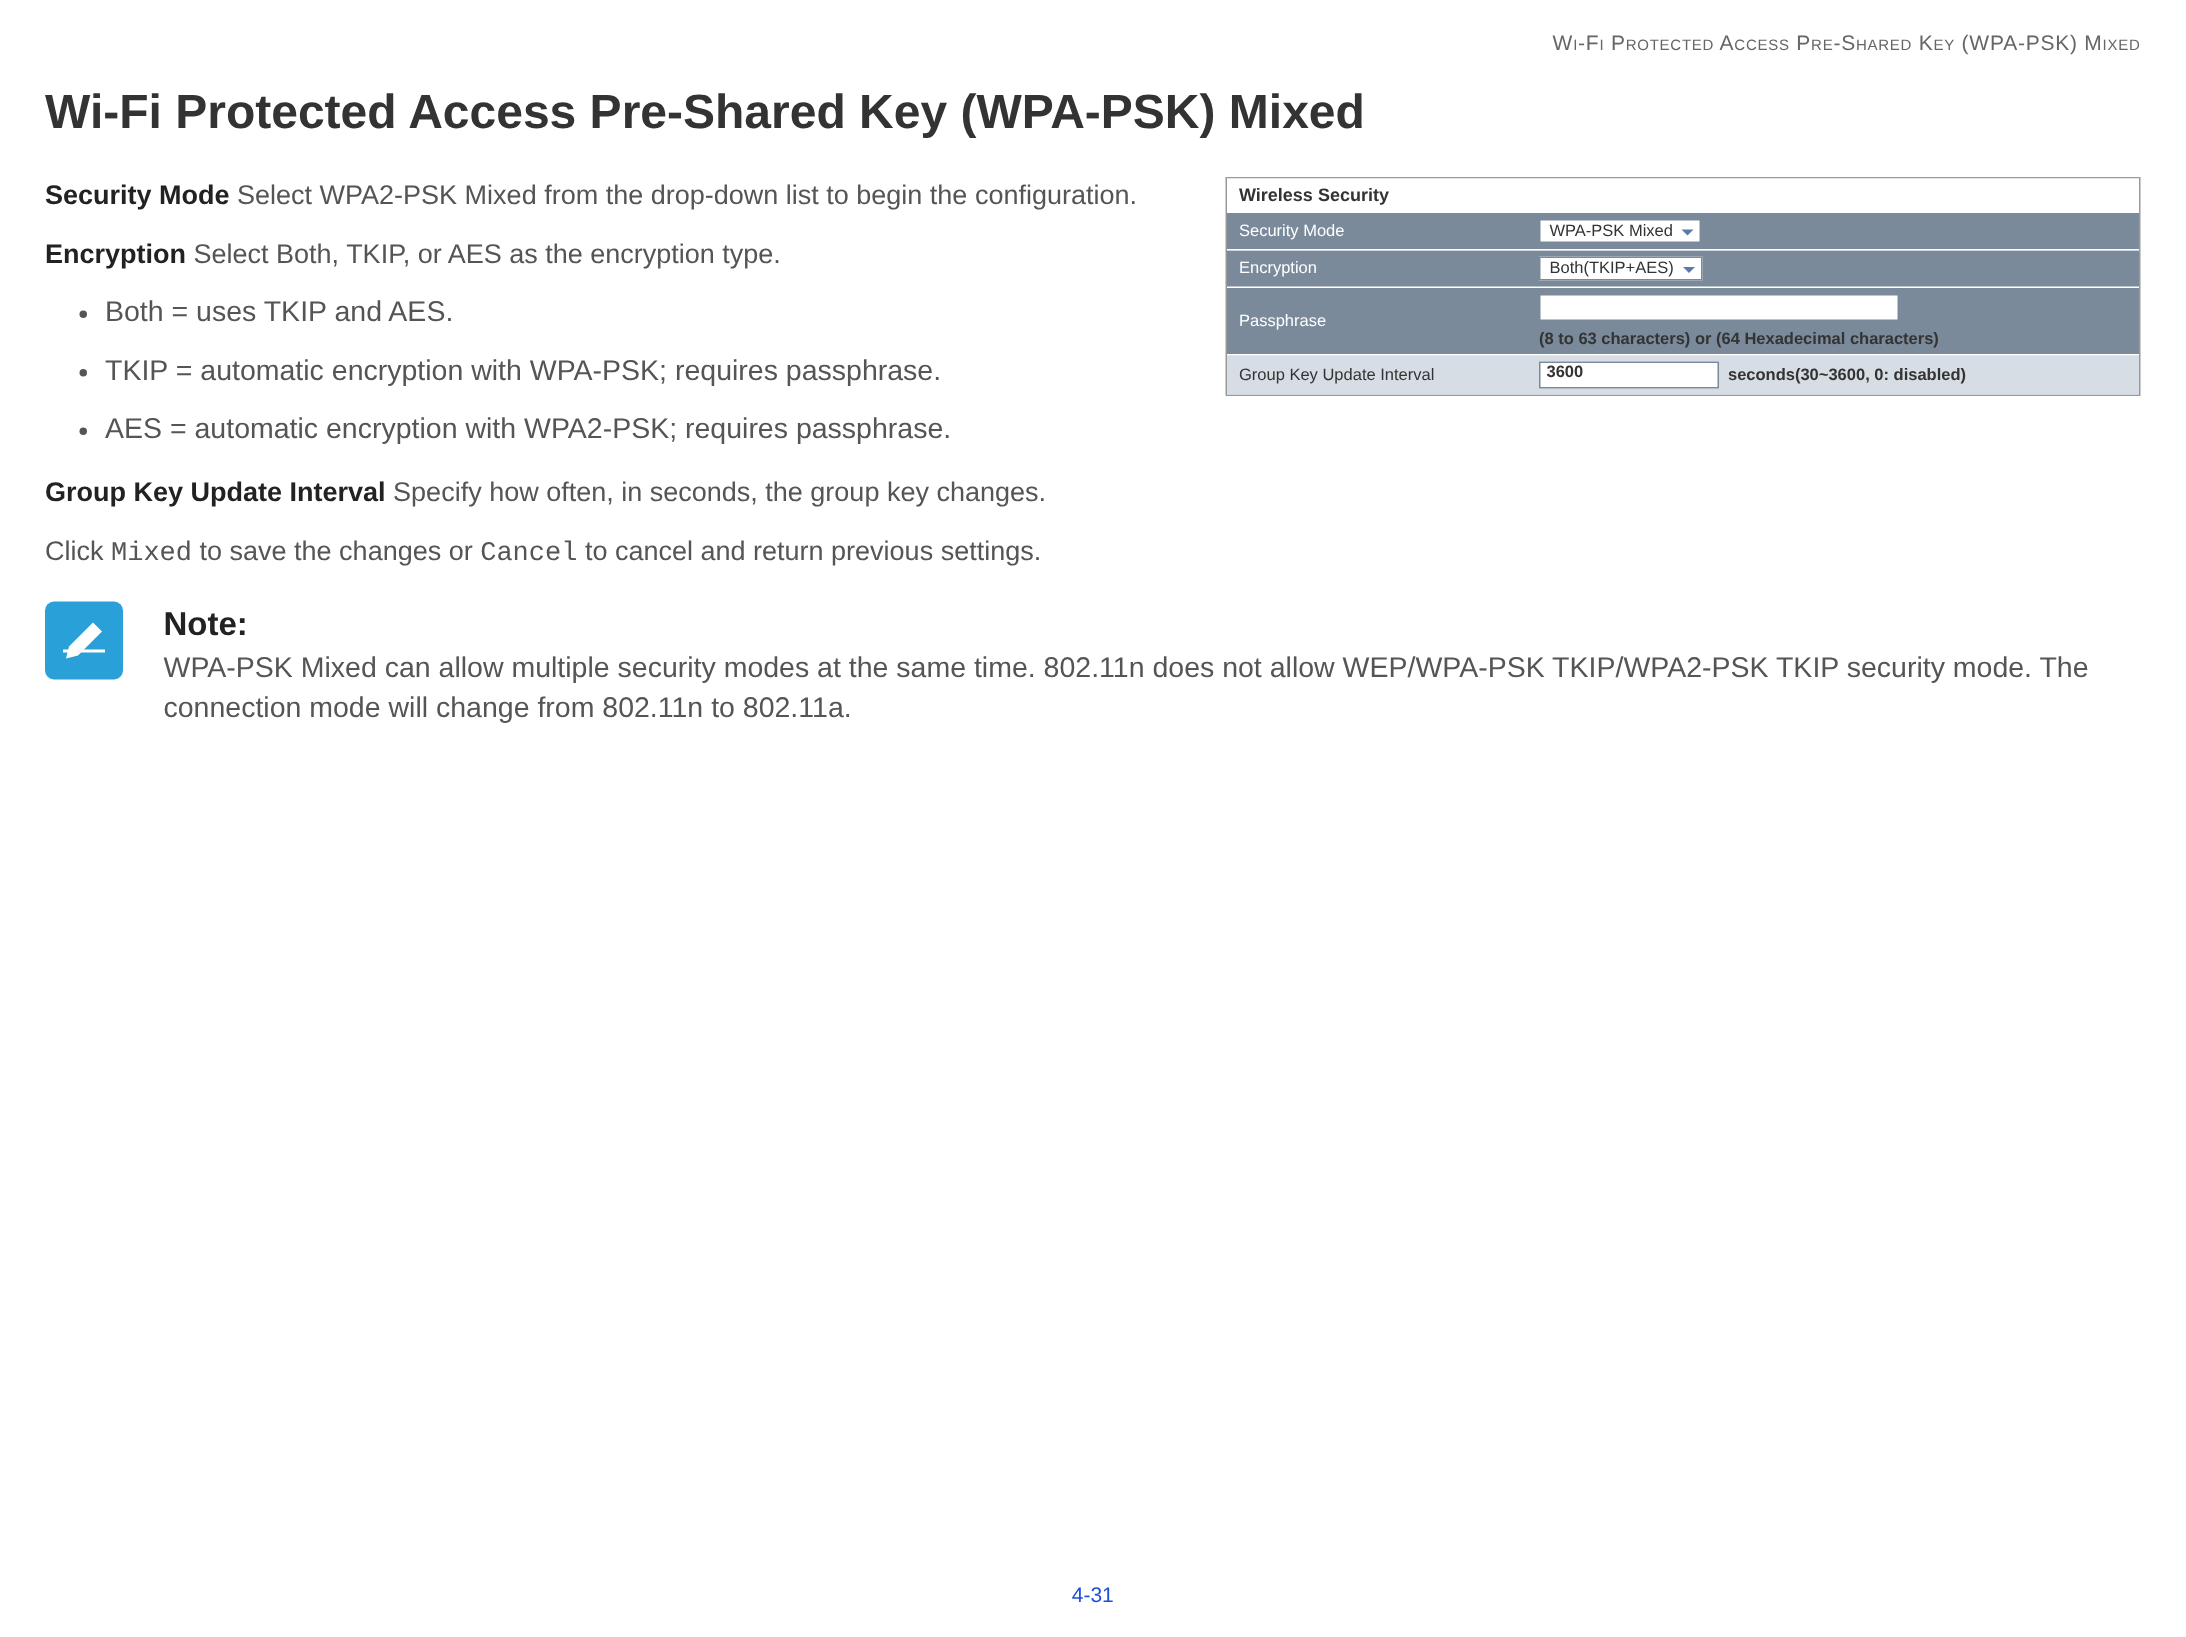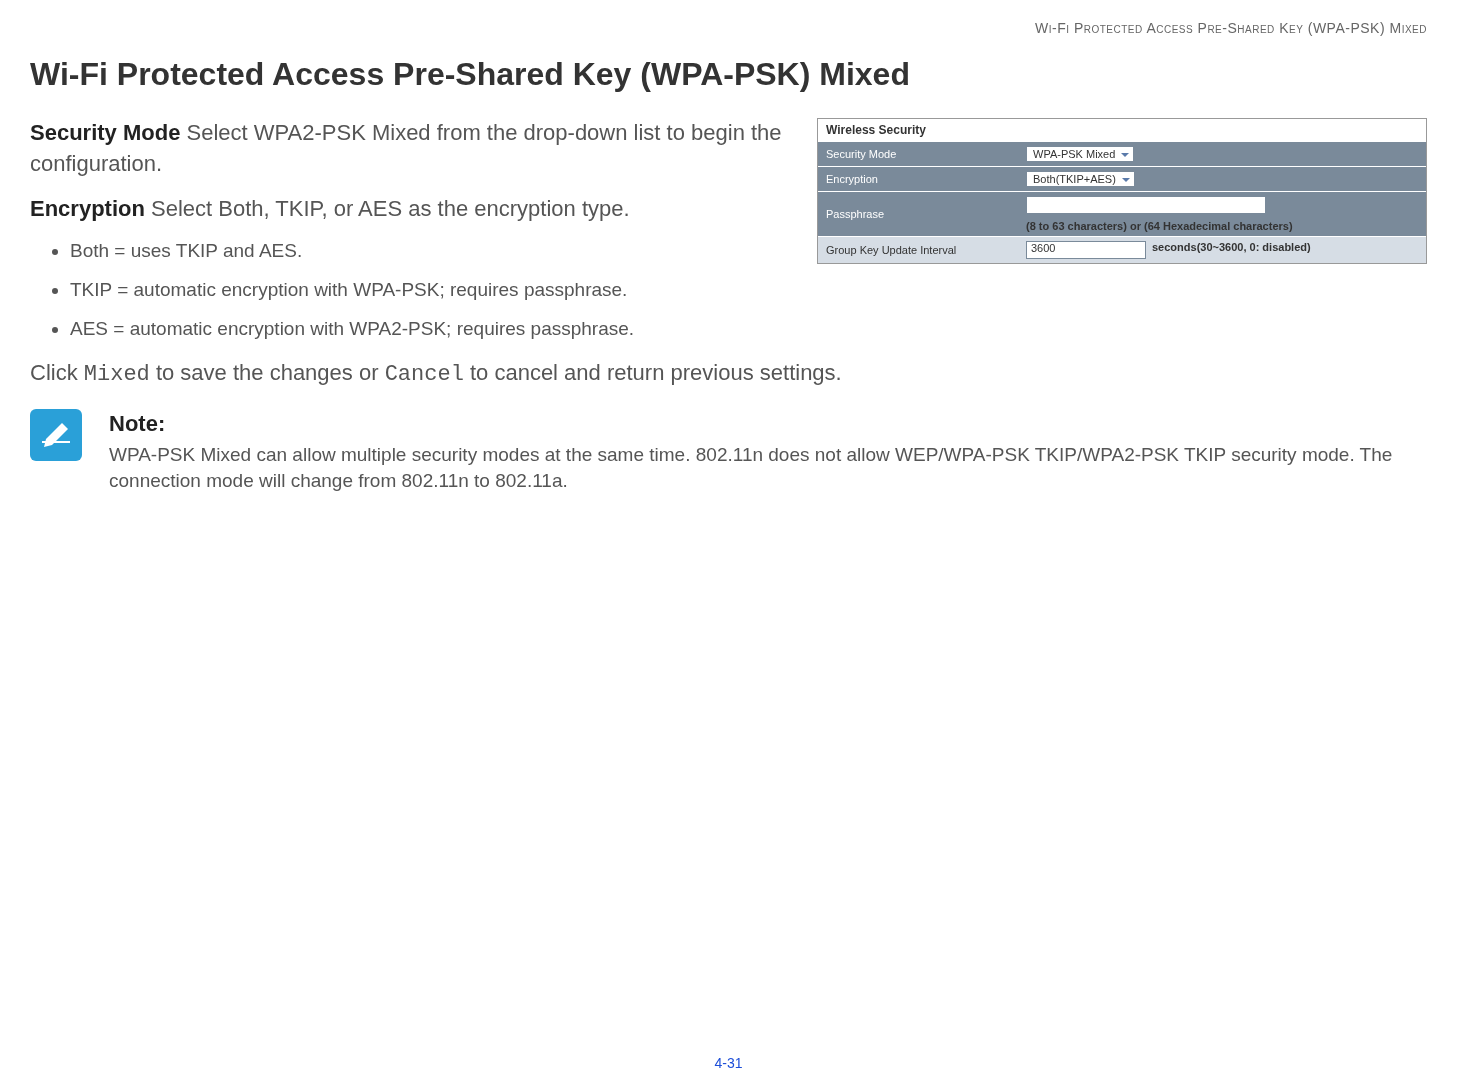--- a/index.html
+++ b/index.html
@@ -50,20 +50,21 @@
     .screenshot-table td {
       padding: 4px 8px;
       border-top: 1px solid #fff;
     }
     .row-dark td { background: #7a8a9a; color: #fff; }
     .row-light td { background: #d6dde5; color: #333; }
     .label-cell { width: 200px; }
     .value-cell { background: #d6dde5; color: #333; }
     .value-cell-content {
       display: flex;
+      align-items: center;
       gap: 6px;
       flex-wrap: wrap;
     }
     .dropdown {
       background: #fff;
       border: 1px solid #7a8a9a;
       padding: 1px 18px 1px 6px;
       font-size: 11px;
       color: #333;
       position: relative;
@@ -80,25 +81,25 @@
     }
     .text-input {
       background: #fff;
       border: 1px solid #7a8a9a;
       width: 240px;
       height: 18px;
       font-size: 11px;
       padding: 0 4px;
       display: inline-block;
     }
-    .text-input.narrow { width: 120px; }
+    .text-input.narrow { width: 120px; font-weight: bold; }
     .hint-bold { font-weight: bold; color: #333; }
     .hint-text { color: #333; font-weight: bold; }
     .para {
-      font-size: 22px;
+      font-size: 18px;
       line-height: 1.4;
       margin-bottom: 14px;
       color: #555;
     }
     .label-bold { font-weight: bold; color: #222; }
     ul.bullet-list {
       list-style: disc;
       margin-left: 40px;
       margin-bottom: 16px;
     }
@@ -201,20 +202,23 @@
     <span class="label-bold">Encryption</span><span>  Select Both, TKIP, or AES as the encryption type.</span>
   </p>
 
   <ul class="bullet-list">
     <li>Both = uses TKIP and AES.</li>
     <li>TKIP = automatic encryption with WPA-PSK; requires passphrase.</li>
     <li>AES = automatic encryption with WPA2-PSK; requires passphrase.</li>
   </ul>
 
 
+  <p class="para">
+    <span class="label-bold">Group Key Update Interval</span><span>  Specify how often, in seconds, the group key changes.</span>
+  </p>
 
   <p class="para">
     <span>Click </span><span class="mono">Mixed</span><span> to save the changes or </span><span class="mono">Cancel</span><span> to cancel and return previous settings.</span>
   </p>
 
   <div class="note-block">
     <div class="note-icon">
       <svg viewBox="0 0 36 36">
         <rect x="4" y="24" width="28" height="2" fill="#fff"></rect>
         <polygon points="8,22 24,6 30,12 14,28 6,30" fill="#fff"></polygon>

